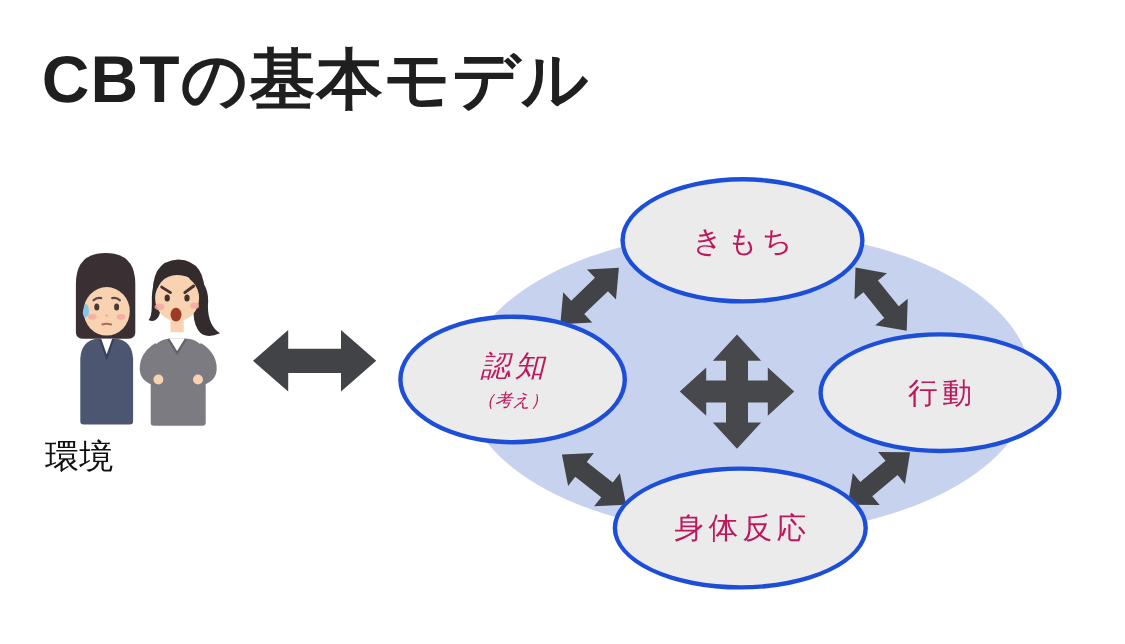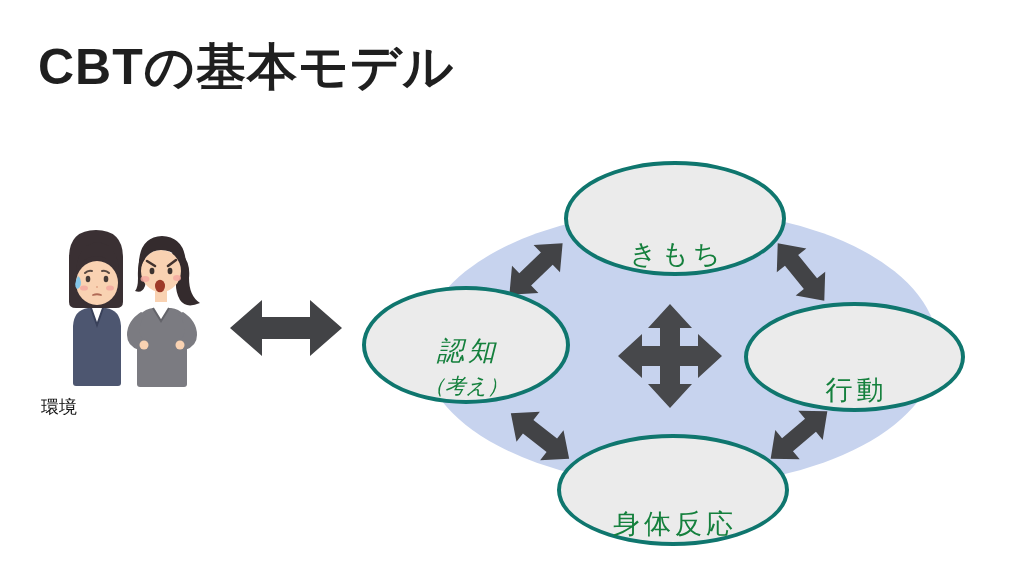--- a/index.html
+++ b/index.html
@@ -7,51 +7,51 @@
     position:relative;
     width:1023px;height:585px;
     background:#ffffff;
     overflow:hidden;
     font-family:"Liberation Sans","DejaVu Sans",sans-serif;
     color:#1a1a1a;
   }
   
   #title{
     position:absolute;left:38px;top:40px;
-    font-size:50px;font-weight:bold;letter-spacing:1px;
+    font-size:60px;font-weight:bold;letter-spacing:1px;
     color:#1f1f1f;line-height:1.1;white-space:nowrap;
   }
   
   #env-label{
     position:absolute;left:41px;top:396px;
-    font-size:18px;line-height:1.25;color:#111;
+    font-size:31px;line-height:1.25;color:#111;
   }
   #env-label .line{display:block;}
   
   #env-illustration{position:absolute;left:40px;top:222px;}
   
   #model-bg{
     position:absolute;left:422px;top:210px;width:516px;height:276px;
     background:#c7d3ee;border-radius:50%;z-index:1;
   }
   
   #arrows{position:absolute;left:0;top:0;z-index:2;pointer-events:none;}
   
   .node{
     position:absolute;z-index:3;
-    background:#ebebeb;border:4px solid #0f766e;border-radius:50%;
-    display:flex;flex-direction:column;align-items:center;justify-content:flex-end;
-    box-sizing:border-box;color:#15803d;
+    background:#ebebeb;border:4px solid #1d4ed8;border-radius:50%;
+    display:flex;flex-direction:column;align-items:center;justify-content:center;
+    box-sizing:border-box;color:#be185d;
   }
   .node .label{font-size:27px;letter-spacing:4px;text-indent:4px;white-space:nowrap;}
-  .node .sublabel{font-size:21px;margin-top:3px;white-space:nowrap;}
+  .node .sublabel{font-size:16px;margin-top:3px;white-space:nowrap;}
   #node-feelings {left:564px;top:161px;width:222px;height:115px;}
   #node-cognition{left:362px;top:286px;width:208px;height:118px;font-style:italic;}
   #node-behavior {left:744px;top:302px;width:221px;height:110px;}
-  #node-somatic  {left:557px;top:434px;width:232px;height:112px;}
+  #node-somatic  {left:557px;top:424px;width:232px;height:112px;}
 </style>
 </head>
 <body>
 
 <div id="slide">
 
   <div id="title">CBTの基本モデル</div>
 
   <svg id="env-illustration" width="170" height="168" viewBox="0 0 170 168" aria-hidden="true">
     <g>

